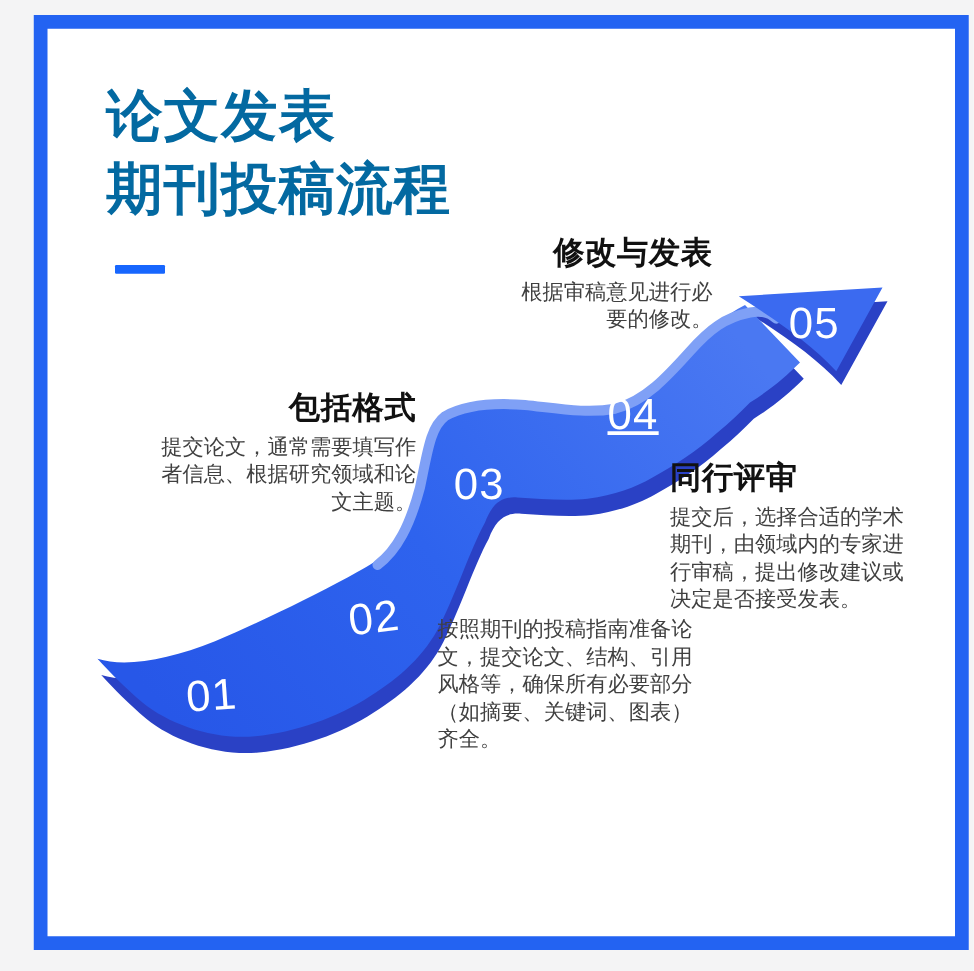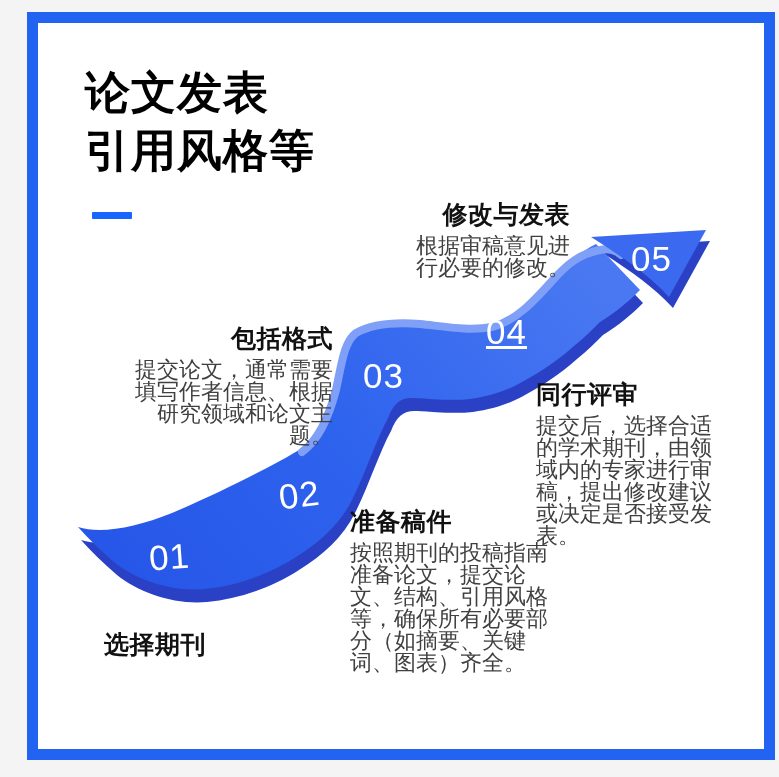--- a/index.html
+++ b/index.html
@@ -8,43 +8,43 @@
     background:#f4f4f5;
     font-family:"Liberation Sans","DejaVu Sans",sans-serif;
   }
   .card{
     position:absolute;left:27px;top:12px;width:726px;height:726px;
     border:11px solid #2363f2;background:#ffffff;
   }
   .ribbon-svg{position:absolute;left:0;top:0;z-index:1;}
   .title{
     position:absolute;left:85px;top:64px;z-index:3;
-    font-size:45px;line-height:58px;font-weight:800;color:#000000;
+    font-size:45px;line-height:58px;font-weight:800;color:#0369a1;
     letter-spacing:1px;white-space:nowrap;
   }
   .accent-dash{
     position:absolute;left:92px;top:212px;width:40px;height:7px;
     background:#1766fe;border-radius:1px;z-index:3;
   }
   .step-block{position:absolute;z-index:3;}
   .step-heading{
     font-size:25px;font-weight:700;color:#111111;line-height:32px;
-    margin:12px 0 5px 0;letter-spacing:0.5px;
+    margin:0 0 5px 0;letter-spacing:0.5px;
   }
   .step-desc{
-    font-size:22px;color:#404040;line-height:22px;margin:0;
+    font-size:17px;color:#404040;line-height:22px;margin:0;
   }
   .align-right{text-align:right;}
   .step-num{
     position:absolute;z-index:2;color:#ffffff;
     font-size:35px;font-weight:500;letter-spacing:1px;white-space:nowrap;
   }
   #num-01{left:149px;top:537px;transform:rotate(-4deg);}
   #num-02{left:279px;top:475px;transform:rotate(-7deg);}
-  #num-03{left:363px;top:356px;text-align:center;}
+  #num-03{left:363px;top:368px;text-align:center;}
   #num-04{left:486px;top:312px;text-decoration:underline;}
   #num-05{left:631px;top:239px;text-align:right;}
   #step5-block{left:412px;top:186px;width:158px;}
   #step3-block{left:123px;top:310px;width:210px;}
   #step4-block{left:536px;top:366px;width:190px;}
   #step2-block{left:350px;top:493px;width:212px;}
   #step1-block{left:104px;top:616px;width:231px;}
 </style>
 </head>
 <body>
@@ -96,21 +96,21 @@
       C 372 324 395 322 420 324
       C 448 327 470 331 492 327
       C 516 321 534 301 552 281
       C 568 263 580 254 600 250
       C 610 248 616 250 621 255" fill="none" stroke="#7fa0f6" stroke-width="8" stroke-linecap="round"></path>
   <use href="#arrowHead" fill="#3b6af0"></use>
 </svg>
 
 <div class="title">
   <div>论文发表</div>
-  <div>引用风格等</div>
+  <div>期刊投稿流程</div>
 </div>
 <div class="accent-dash"></div>
 
 <div class="step-num" id="num-01">01</div>
 <div class="step-num" id="num-02">02</div>
 <div class="step-num" id="num-03">03</div>
 <div class="step-num" id="num-04">04</div>
 <div class="step-num" id="num-05">05</div>
 
 <div class="step-block align-right" id="step5-block">
@@ -122,19 +122,17 @@
   <h2 class="step-heading">包括格式</h2>
   <p class="step-desc">提交论文，通常需要填写作者信息、根据研究领域和论文主题。</p>
 </div>
 
 <div class="step-block" id="step4-block">
   <h2 class="step-heading">同行评审</h2>
   <p class="step-desc">提交后，选择合适的学术期刊，由领域内的专家进行审稿，提出修改建议或决定是否接受发表。</p>
 </div>
 
 <div class="step-block" id="step2-block">
-  <h2 class="step-heading">准备稿件</h2>
   <p class="step-desc">按照期刊的投稿指南准备论文，提交论文、结构、引用风格等，确保所有必要部分（如摘要、关键词、图表）齐全。</p>
 </div>
 
 <div class="step-block" id="step1-block">
-  <h2 class="step-heading">选择期刊</h2>
 </div>
 
 </body></html>

